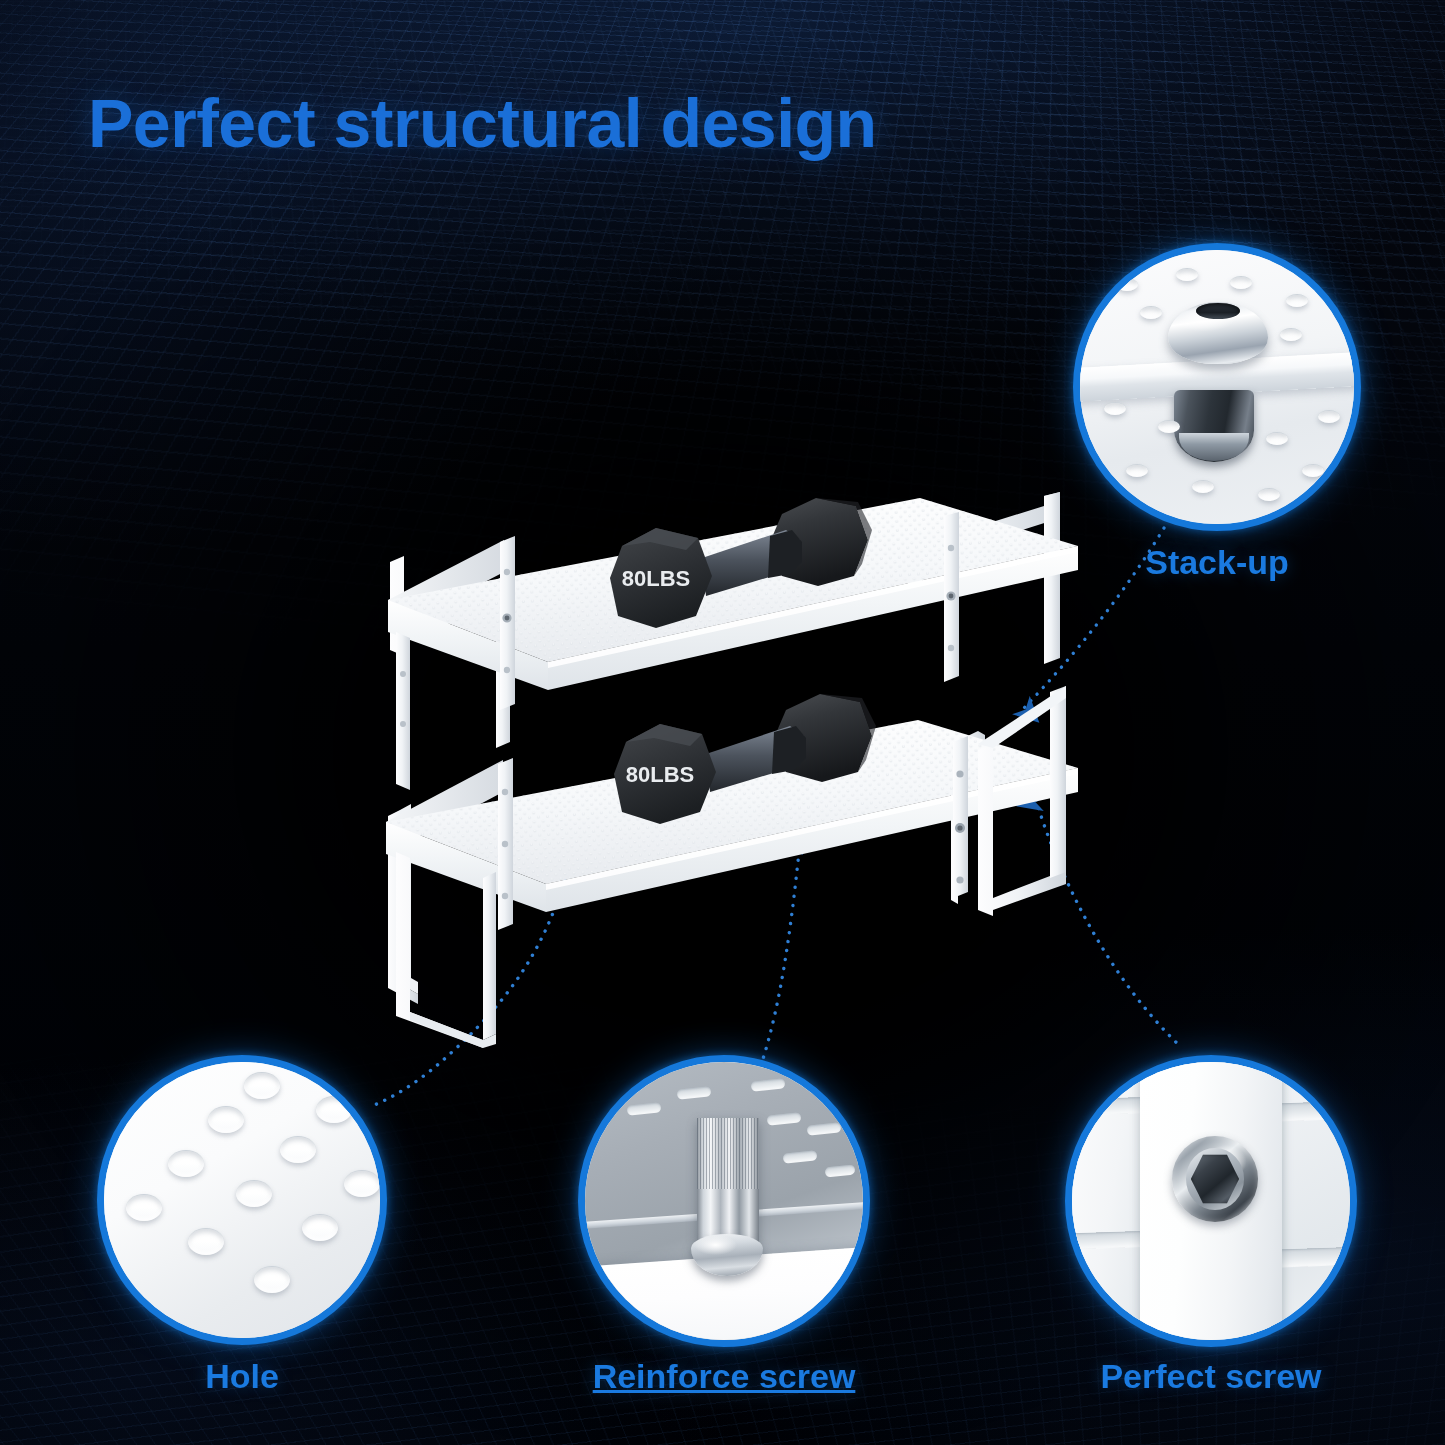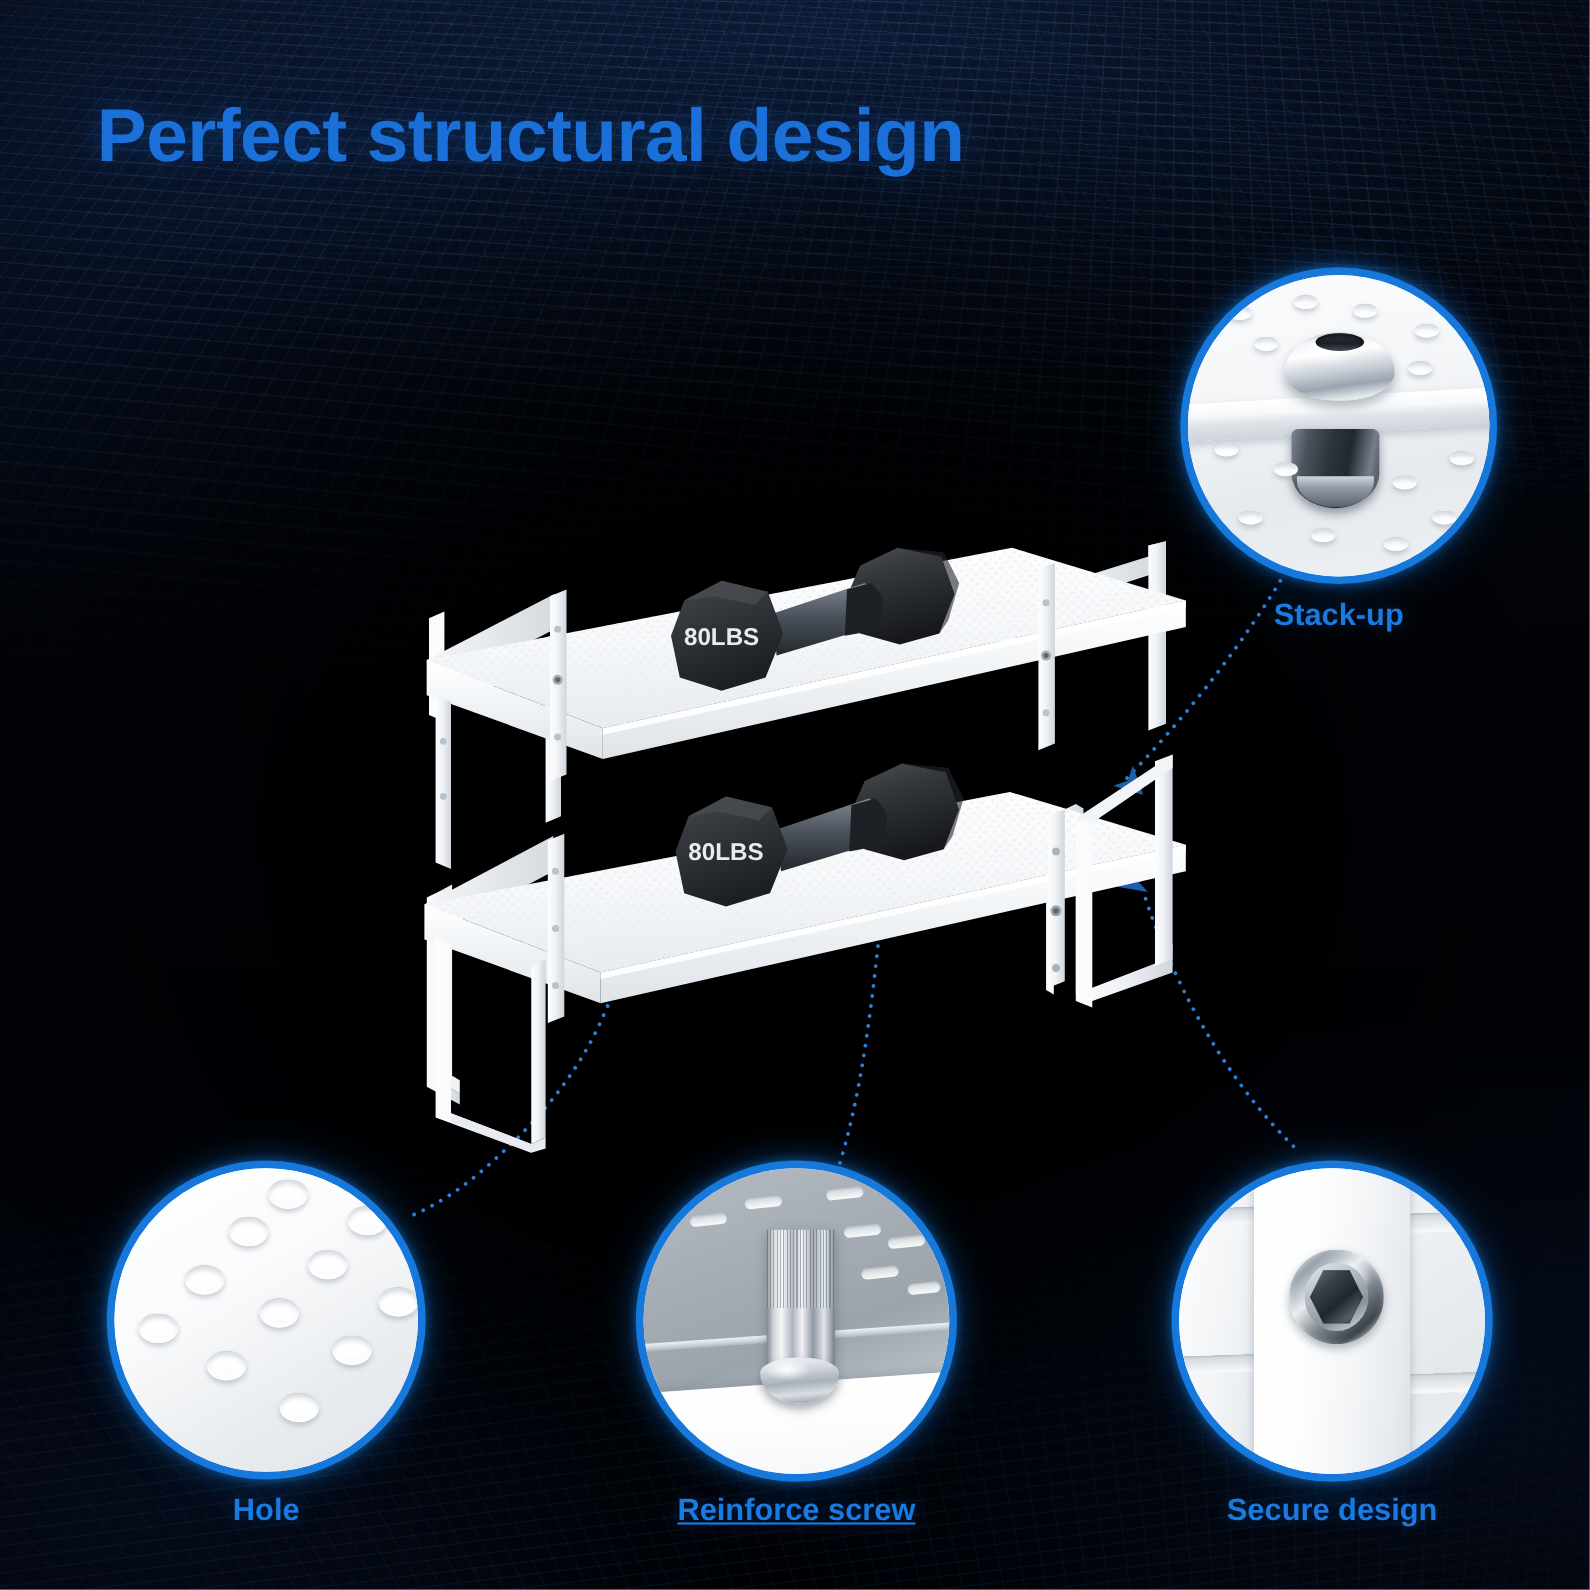--- a/index.html
+++ b/index.html
@@ -96,21 +96,21 @@
     box-sizing:border-box;
     overflow:hidden;
     background:#f2f4f6;
     box-shadow:0 0 34px rgba(21,120,218,.45), 0 0 10px rgba(21,120,218,.6);
   }
   .circle .inner{ position:absolute; inset:0; }
   .clabel{
     position:absolute;
     width:100%;
     text-align:center;
-    font-size:28px;
+    font-size:34px;
     font-weight:700;
     color:#1a7ae0;
     white-space:nowrap;
     text-shadow:0 0 16px rgba(26,122,224,.35);
   }
 
   
   .plate{
     position:absolute; inset:-4%;
     background:
@@ -537,16 +537,16 @@
         <div class="ss-slotT" style="left:204px; top:40px;  width:84px; height:18px; transform:rotate(-2deg);"></div>
         <div class="ss-slotT" style="left:0px;   top:170px; width:78px; height:16px; transform:rotate(-2deg);"></div>
         <div class="ss-slotT" style="left:208px; top:186px; width:84px; height:18px; transform:rotate(-2deg);"></div>
         <div class="ss-post" style="left:68px; top:-10px; width:142px; height:312px;"></div>
         <div class="ss-bolt" style="left:100px; top:74px; width:86px; height:86px;">
           <div class="ss-hexring"></div>
           <div class="ss-hex"></div>
         </div>
       </div>
     </div>
-    <div class="clabel" style="top:302px;">Secure design</div>
+    <div class="clabel" style="top:302px;">Perfect screw</div>
   </div>
 
 </div>
 
 </body></html>

